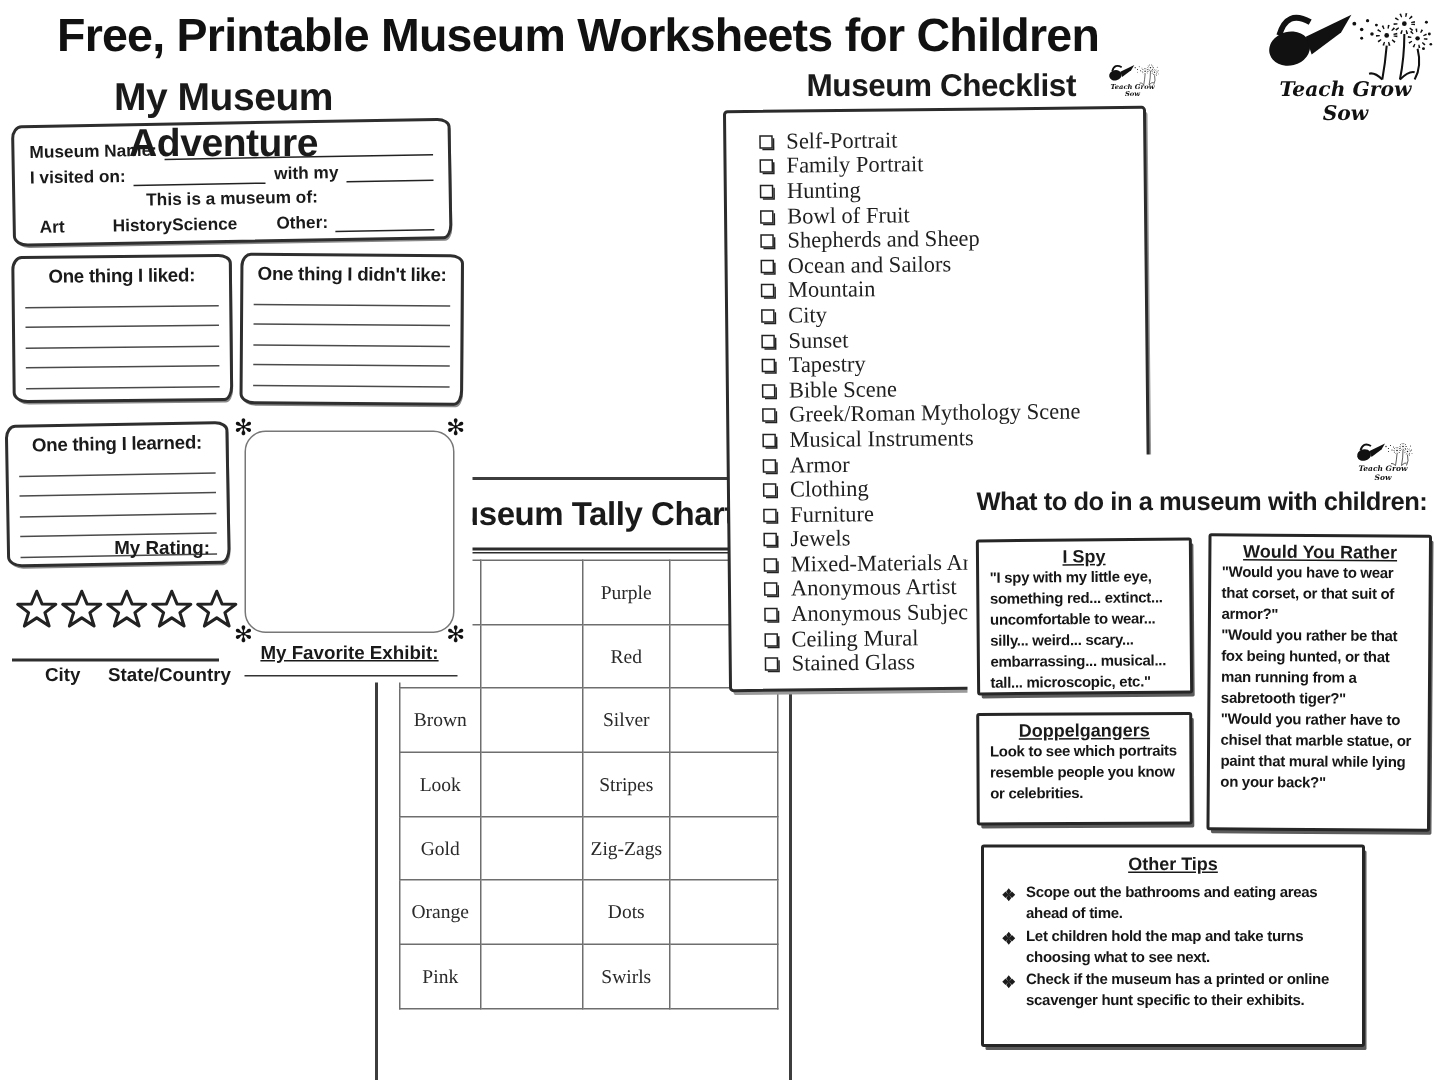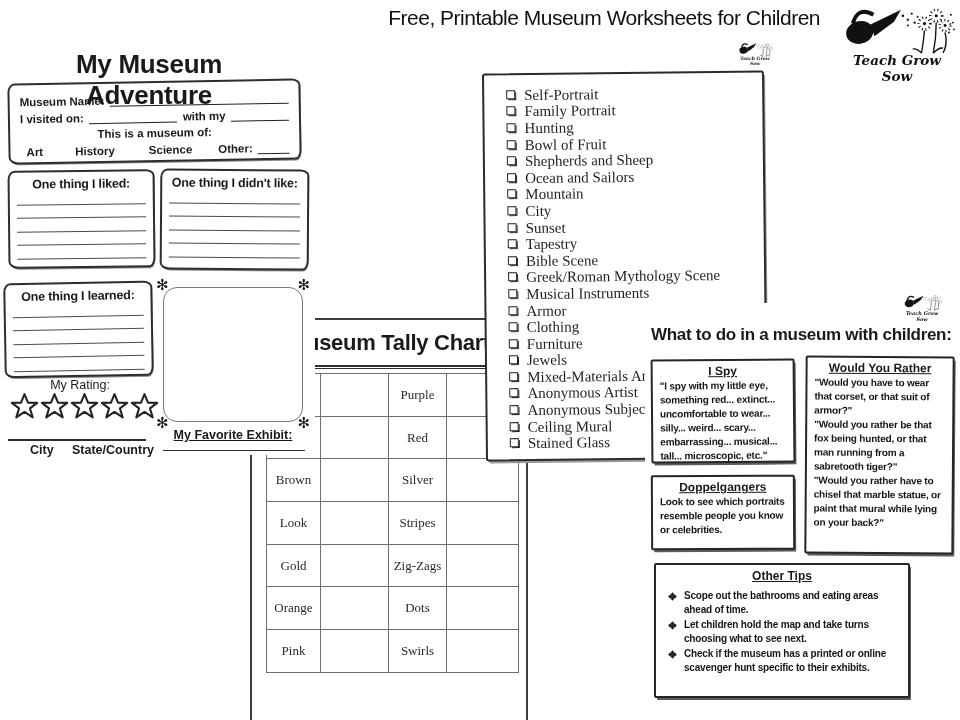--- a/index.html
+++ b/index.html
@@ -1,22 +1,22 @@
 <!DOCTYPE html>
 <html><head>
 <meta charset="utf-8">
 <style>
   * { margin:0; padding:0; box-sizing:border-box; }
   html,body { background:#fff; }
   body { font-family:"Liberation Sans", sans-serif; color:#1a1a1a; }
   .stage { position:relative; width:960px; height:720px; background:#fff; overflow:hidden; }
 
   
-  .main-title { position:absolute; left:38px; top:6px; width:782px; text-align:right;
-    font-size:21px; font-weight:400; letter-spacing:-0.5px; color:#111; }
+  .main-title { position:absolute; left:38px; top:6px; width:782px; text-align:left;
+    font-size:31px; font-weight:700; letter-spacing:-0.5px; color:#111; }
 
   
   .logo { position:absolute; text-align:center; }
   .logo-art { display:block; margin:0 auto; }
   .logo-text { font-family:"DejaVu Serif", serif; font-style:italic; font-weight:bold; color:#111; }
   .logo.big { left:836px; top:3px; width:122px; }
   .logo.big .logo-art { width:118px; height:51px; }
   .logo.big .logo-text { font-size:13.5px; margin-top:-2px; }
   .logo.mini .logo-art { width:36px; height:16px; }
   .logo.mini .logo-text { font-size:4.5px; margin-top:-1px; }
@@ -35,42 +35,42 @@
   .sketch { border:2px solid #2e2e2e; border-radius:7px 9px 6px 10px / 9px 6px 10px 7px;
     background:#fff; box-shadow:1px 2px 0 -1px #8a8a8a; }
   .info-box { position:absolute; left:8px; top:41px; width:293px; height:81px;
     transform:rotate(-1deg); padding:6px 10px 4px; display:flex; flex-direction:column; justify-content:space-between; }
   .frow { display:flex; align-items:flex-end; font-size:11.5px; font-weight:bold; height:17px; }
   .frow .lbl { white-space:nowrap; margin-right:5px; }
   .uline { flex:1 1 auto; border-bottom:1.5px solid #222; height:12px; }
   .uline.fixed { flex:0 0 88px; margin-right:6px; }
   .frow.center { justify-content:center; }
   .cats span { font-weight:bold; }
-  .cats .c1 { margin-left:6px; margin-right:32px; } .cats .c2 { margin-right:34px; } .cats .c3 { margin-right:26px; }
+  .cats .c1 { margin-left:6px; margin-right:32px; } .cats .c2 { } .cats .c3 { margin-right:26px; }
 
   .note-box { position:absolute; padding-top:5px; }
   .note-title { text-align:center; font-size:12.5px; font-weight:800; letter-spacing:-0.2px; }
   .rule { height:0; border-top:1.5px solid #4a4a4a; margin:12.6px 7px 0; }
   .rule:first-of-type { margin-top:15px; }
   .box-liked    { left:8px;  top:130px; width:147px; height:98px;  transform:rotate(-0.6deg); }
   .box-disliked { left:160px; top:129px; width:149px; height:101px; transform:rotate(0.4deg); }
   .box-learned  { left:4px;  top:242px; width:149px; height:95px;  transform:rotate(-1deg); }
 
   .fav-frame { position:absolute; left:158px; top:242px; width:150px; height:145px; }
   .fav-inner { position:absolute; inset:5px; border:1.5px solid #777; border-radius:14px; }
   .corner { position:absolute; font-size:15px; line-height:15px; color:#111;
     font-family:"DejaVu Sans", sans-serif; }
   .corner.tl { left:-2px; top:-4px; } .corner.tr { right:-2px; top:-4px; }
   .corner.bl { left:-2px; bottom:-4px; } .corner.br { right:-2px; bottom:-4px; }
   .fav-label { position:absolute; left:158px; top:388px; width:150px; text-align:center;
     font-size:12.5px; font-weight:800;text-decoration:underline; }
   .fav-line { position:absolute; left:163px; top:410px; width:142px; border-top:1.5px solid #333; }
 
-  .rating-label { position:absolute; left:20px; top:338px; width:120px; text-align:center;
-    font-size:12.5px; font-weight:400; }
+  .rating-label { position:absolute; left:20px; top:318px; width:120px; text-align:right;
+    font-size:12.5px; font-weight:700; }
   .stars-row { position:absolute; left:10px; top:352px; display:flex; gap:1px; }
   .star { width:29px; height:29px; }
   .city-line { position:absolute; left:8px; top:399px; width:138px; border-top:2px solid #2e2e2e; }
   .city-label  { position:absolute; left:30px; top:403px; font-size:12.5px; font-weight:800; }
   .state-label { position:absolute; left:72px; top:403px; font-size:12.5px; font-weight:800; }
 
   
   .cl-heading { position:absolute; left:520px; top:46px; width:215px; text-align:center;
     font-size:21px; font-weight:800; letter-spacing:-0.3px; z-index:4; }
   .page-checklist { left:484px; top:72px; width:282px; height:388px; z-index:2;
@@ -166,20 +166,21 @@
     <div class="logo-text">Teach Grow Sow</div>
   </div>
 
   <div class="adv-heading" style="position:absolute; left:28px; top:49px; z-index:4;">My Museum Adventure</div>
   <div class="logo mini m1">
     <svg class="logo-art" viewBox="0 0 120 52">
         <use href="#logoArt"></use>
       </svg>
     <div class="logo-text">Teach Grow Sow</div>
   </div>
+  <div class="cl-heading">Museum Checklist</div>
   <div class="logo mini m2">
     <svg class="logo-art" viewBox="0 0 120 52">
         <use href="#logoArt"></use>
       </svg>
     <div class="logo-text">Teach Grow Sow</div>
   </div>
   <div class="logo mini m3">
     <svg class="logo-art" viewBox="0 0 120 52">
         <use href="#logoArt"></use>
       </svg>

